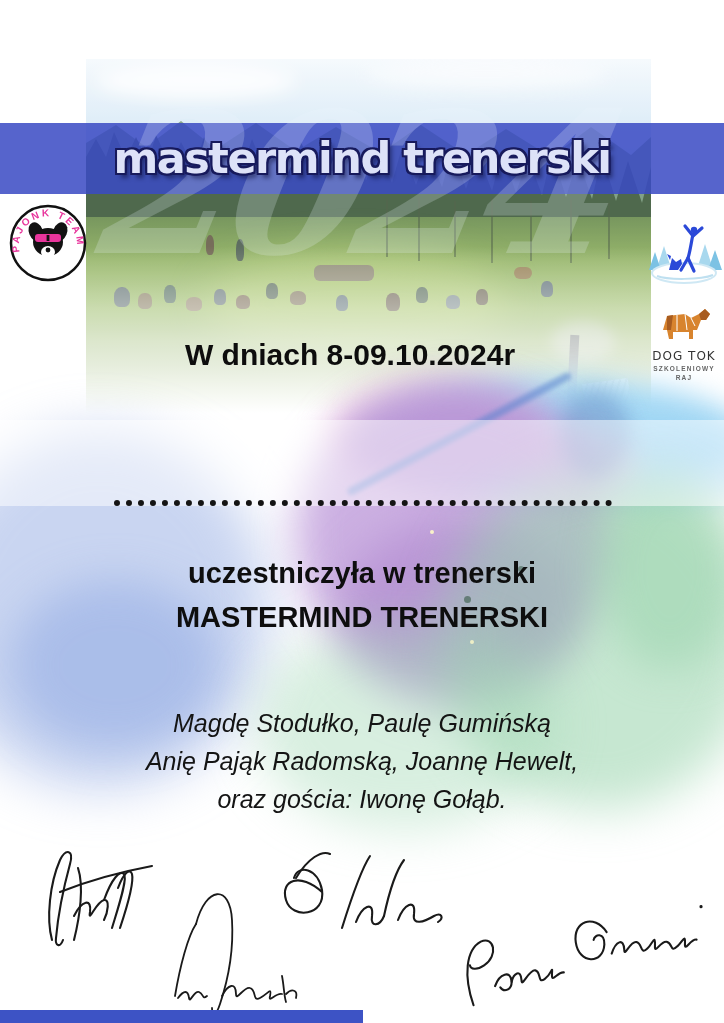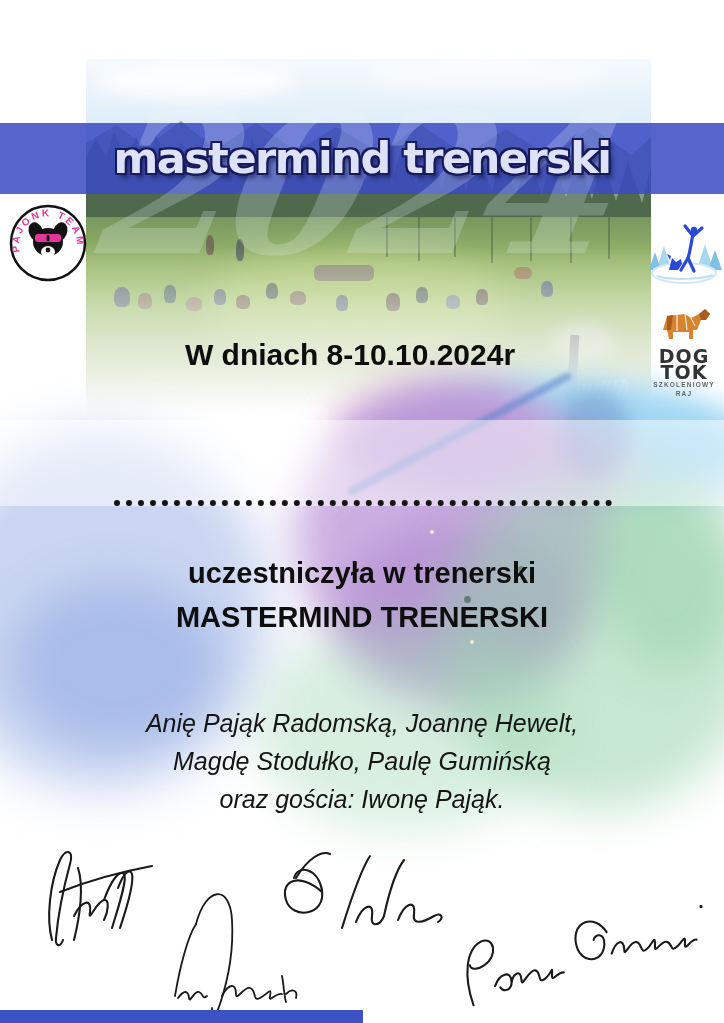--- a/index.html
+++ b/index.html
@@ -42,21 +42,21 @@
                     4px 5px 4px rgba(10,12,50,.5);}
 
   
   .wc{z-index:3;border-radius:50%;}
   .wc-stroke{z-index:3;border-radius:6px;transform-origin:left center;}
   .speck{z-index:3;border-radius:50%;}
   .name-band{left:0;top:420px;width:724px;height:86px;background:rgba(255,255,255,.5);z-index:4;}
 
   
   .logo{z-index:8;}
-  .dogtok-title{font-family:"DejaVu Sans",sans-serif;font-weight:700;font-size:19px;letter-spacing:1px;
+  .dogtok-title{font-family:"DejaVu Sans",sans-serif;font-weight:400;font-size:12px;letter-spacing:1px;
         color:#333333;text-align:center;line-height:16px;}
   .dogtok-sub{font-size:6.5px;letter-spacing:1.2px;color:#666;text-align:center;line-height:9px;font-weight:700;}
 
   
   .date-line{left:0;top:338px;width:700px;text-align:center;z-index:8;
         font-weight:700;font-size:30px;color:#0d0d0d;}
   .name{left:0;top:424px;width:724px;text-align:center;z-index:8;
         font-weight:300;font-size:58px;color:#151515;letter-spacing:.5px;}
   .dotted{left:114px;top:488px;width:498px;height:12px;border-bottom:6px dotted #141414;z-index:8;}
   .body-block{left:0;top:551px;width:724px;text-align:center;z-index:8;
@@ -191,32 +191,32 @@
     <svg width="74" height="38" viewBox="0 0 74 38">
       <polygon fill="#d8842e" points="16,24 20,10 38,8 44,12 52,8 58,3 63,8 59,14 54,14 50,24 46,24 46,33 42,33 42,26 26,26 26,33 22,33 20,24"></polygon>
       <polygon fill="#a85c20" points="52,8 58,3 63,8 59,14 54,14"></polygon>
       <polygon fill="#a85c20" points="20,10 26,9 24,24 20,24"></polygon>
       <path stroke="#ffffff" stroke-width="1" fill="none" d="M38,8 L40,24 M44,12 L48,20 M30,9 L30,25"></path>
     </svg>
     <div class="dogtok-title">DOG TOK</div>
     <div class="dogtok-sub">SZKOLENIOWY RAJ</div>
   </div>
 
-  <div class="abs date-line">W dniach 8-10.10.2024r</div>
+  <div class="abs date-line">W dniach 8-09.10.2024r</div>
   <div class="abs dotted"></div>
 
   <div class="abs body-block">
     <div>uczestniczyła w trenerski</div>
     <div>MASTERMIND TRENERSKI</div>
   </div>
 
   <div class="abs trainers-block">
+    <div>Magdę Stodułko, Paulę Gumińską</div>
     <div>Anię Pająk Radomską, Joannę Hewelt,</div>
-    <div>Magdę Stodułko, Paulę Gumińską</div>
-    <div>oraz gościa: Iwonę Pająk.</div>
+    <div>oraz gościa: Iwonę Gołąb.</div>
   </div>
 
   <div class="abs sigs">
     <svg width="724" height="195" viewBox="0 0 724 195" fill="none" stroke="#1a1a1a" stroke-width="2.1" stroke-linecap="round" stroke-linejoin="round">
       <g>
         <path d="M52,112 C46,90 50,55 60,32 C66,20 74,22 70,36 C64,58 58,88 56,110 C55,118 60,120 63,112"></path>
         <path d="M78,40 C84,58 80,88 74,112"></path>
         <path d="M74,88 C82,72 92,70 90,84 C88,96 96,74 104,72 C110,71 108,84 104,92"></path>
         <path d="M104,72 C112,50 120,42 124,46 C128,50 118,80 112,100"></path>
         <path d="M118,60 C124,44 130,40 132,46 C134,54 126,82 120,100"></path>

